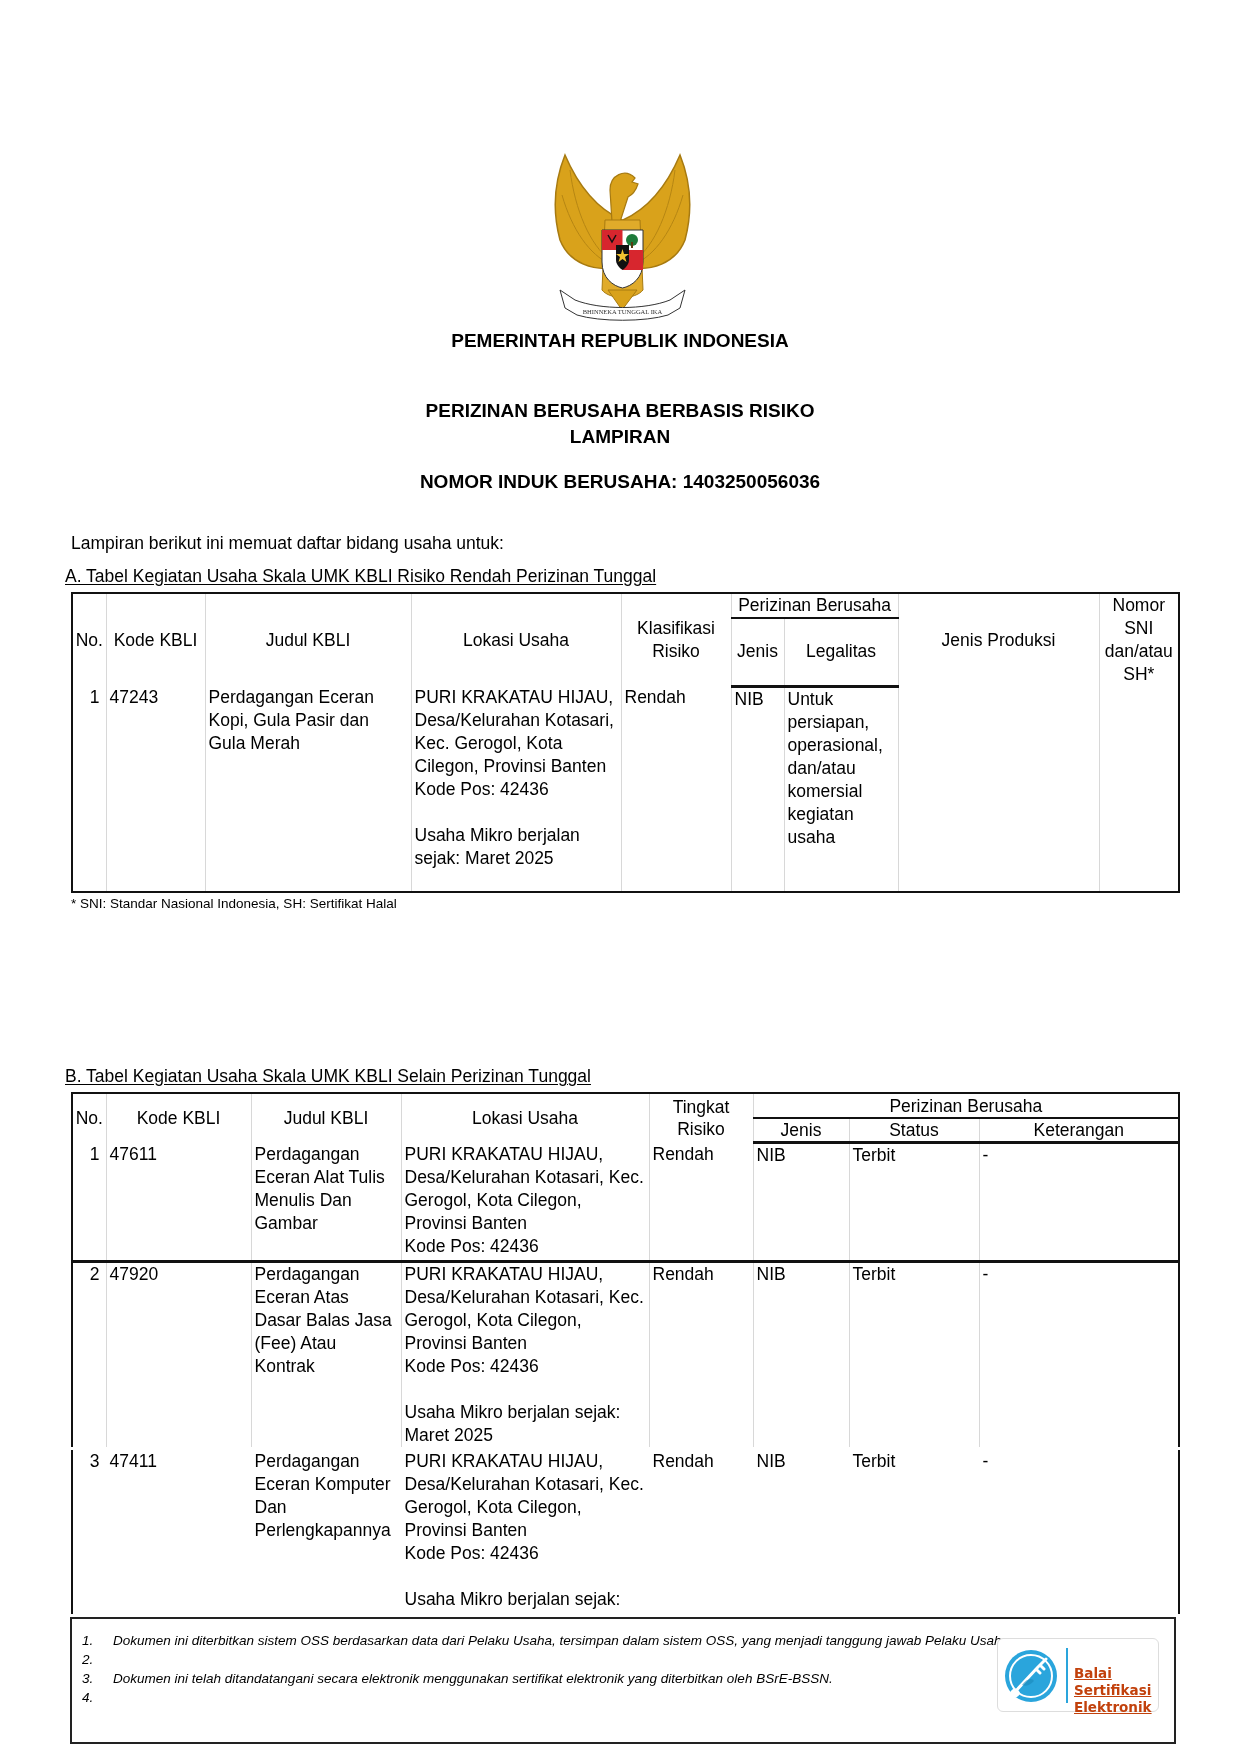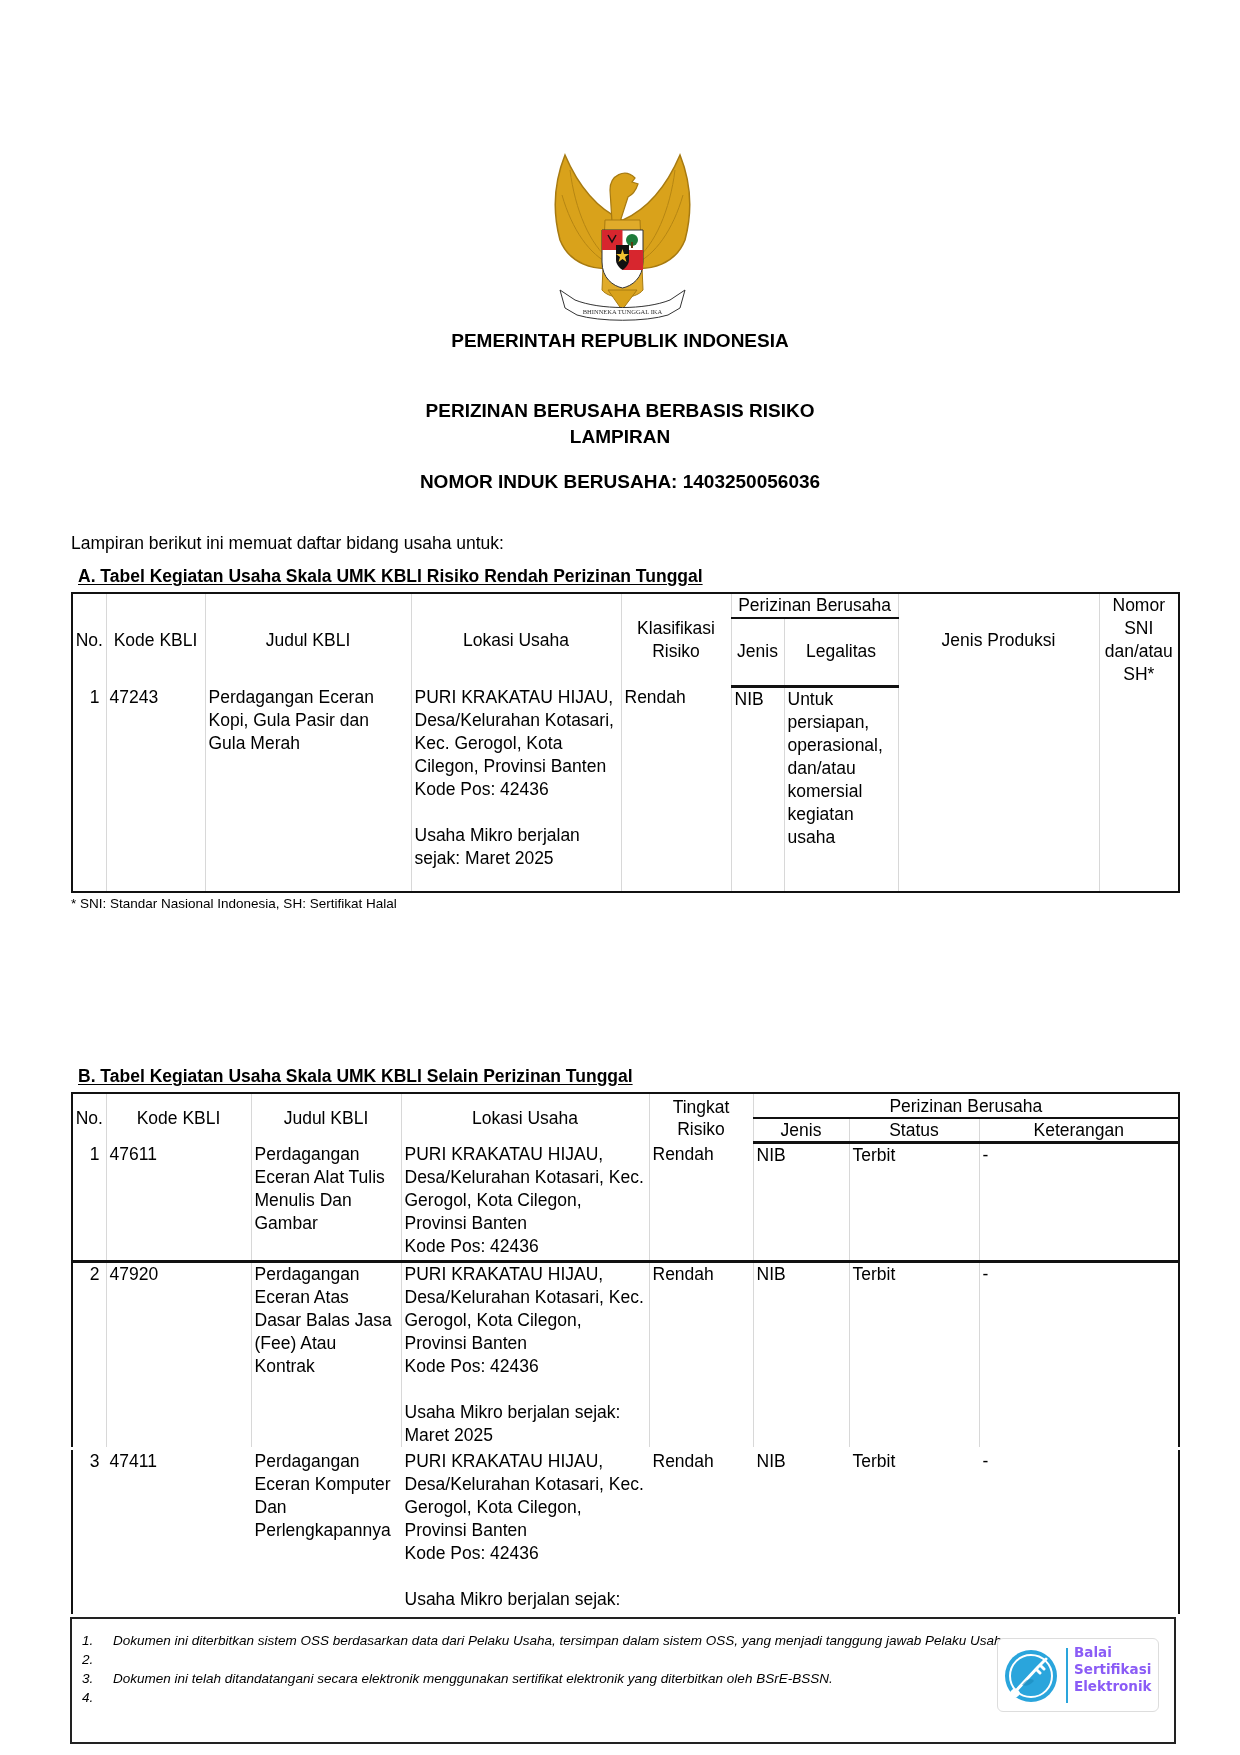--- a/index.html
+++ b/index.html
@@ -3,40 +3,40 @@
 <meta charset="utf-8">
 <style>
   html, body { margin: 0; padding: 0; background: #ffffff; }
   body { width: 1240px; height: 1755px; position: relative; overflow: hidden;
          font-family: "Liberation Sans", sans-serif; color: #000; }
   .abs { position: absolute; }
   .emblem { left: 540px; top: 150px; width: 165px; height: 175px; }
   .title { position: absolute; left: 0; width: 1240px; text-align: center; font-weight: bold;
            font-size: 19px; line-height: 26px; }
   .intro { left: 71px; top: 533px; font-size: 17.5px; }
-  .sec-heading { left: 78px; font-size: 17.5px; font-weight: bold; text-decoration: underline; text-underline-offset: 2px; }
+  .sec-heading { left: 65px; font-size: 17.5px; font-weight: normal; text-decoration: underline; text-underline-offset: 2px; }
   table.doc { position: absolute; border-collapse: collapse; table-layout: fixed; font-size: 17.5px; line-height: 23px; }
   table.doc td, table.doc th { border-left: 1px solid #d8d8d8; border-right: 1px solid #d8d8d8; padding: 0 3px; vertical-align: top; font-weight: normal; }
   table.doc th { text-align: center; vertical-align: middle; }
   table.doc { border: 2.5px solid #111; }
   table.doc thead tr.last th, table.doc thead tr.single th { border-bottom: 3px solid #111; }
   table.doc tbody tr + tr td { border-top: 3px solid #111; }
   .ta { left: 71px; top: 592px; width: 1107px; }
   .tb { left: 71px; top: 1092px; width: 1107px; }
   .num { text-align: right; padding-right: 6px !important; }
   .under { border-bottom: 2px solid #111 !important; }
   .pre { white-space: pre-line; }
   .footnote { left: 71px; top: 896px; font-size: 13.5px; }
   .clip { position: absolute; left: 68px; top: 1092px; width: 1115px; height: 522px; overflow: hidden; }
   .footer { left: 70px; top: 1617px; width: 1106px; height: 127px; border: 2.5px solid #222; box-sizing: border-box; }
   .notes { position: absolute; left: 10px; top: 12px; width: 975px; font-size: 13.5px; font-style: italic; line-height: 19px; margin: 0; padding: 0; list-style: none; }
   .notes li { display: flex; }
   .notes .n { width: 31px; flex: none; }
   .bsre { position: absolute; left: 925px; top: 19px; width: 160px; height: 72px; border: 1px solid #ddd; border-radius: 6px; background: #fff; }
-  .bsre-text { position: absolute; left: 76px; top: 5px; color: #8b5cf6; font-weight: bold; font-family: "DejaVu Sans", sans-serif; font-size: 13.5px; line-height: 17px; }
+  .bsre-text { position: absolute; left: 76px; top: 26px; color: #c2410c; font-weight: bold; font-family: "DejaVu Sans", sans-serif; font-size: 13.5px; line-height: 17px; text-decoration: underline; }
   .bsre-bar { position: absolute; left: 68px; top: 9px; width: 2px; height: 55px; background: #2aa5dc; }
 </style>
 </head>
 <body>
 
 <div class="abs emblem">
   <svg width="165" height="175" viewBox="0 0 165 175">
 
     <path d="M82 70 C60 60 40 40 25 5 C15 30 12 60 20 90 C30 115 55 120 72 118 Z" fill="#d9a21b" stroke="#a77a10" stroke-width="1.5"></path>
 

